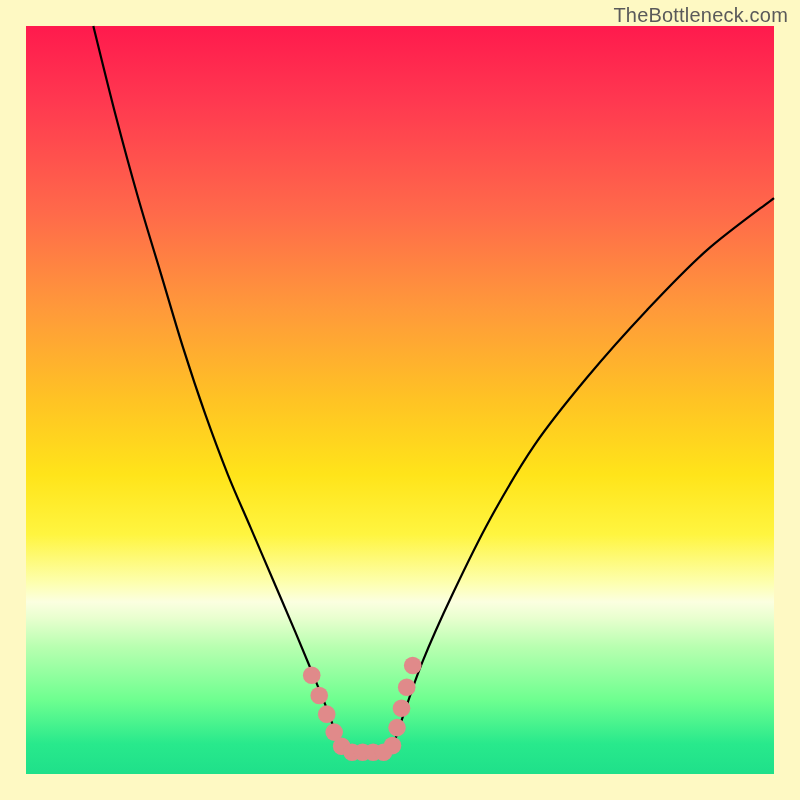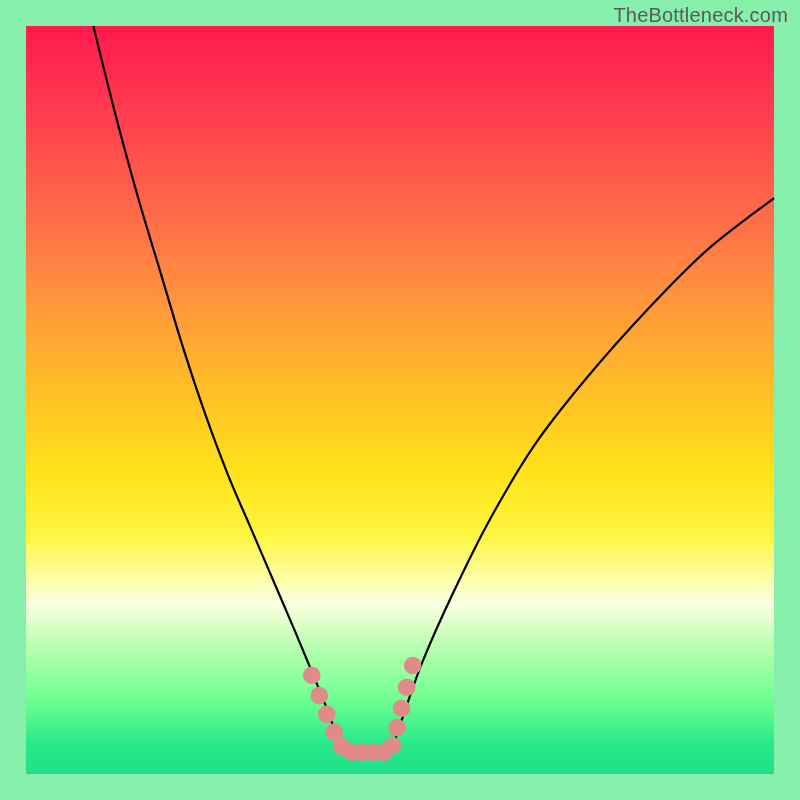--- a/index.html
+++ b/index.html
@@ -10,21 +10,21 @@
     background: #000;
     overflow: hidden;
     font-family: Arial, Helvetica, sans-serif;
   }
   .frame {
     position: absolute;
     left: 0;
     top: 0;
     width: 800px;
     height: 800px;
-    background: #86efac;
+    background: #fef9c3;
   }
   .plot {
     position: absolute;
     left: 26px;
     top: 26px;
     width: 748px;
     height: 748px;
     background: linear-gradient(
       to bottom,
       #ff1a4d 0%,

